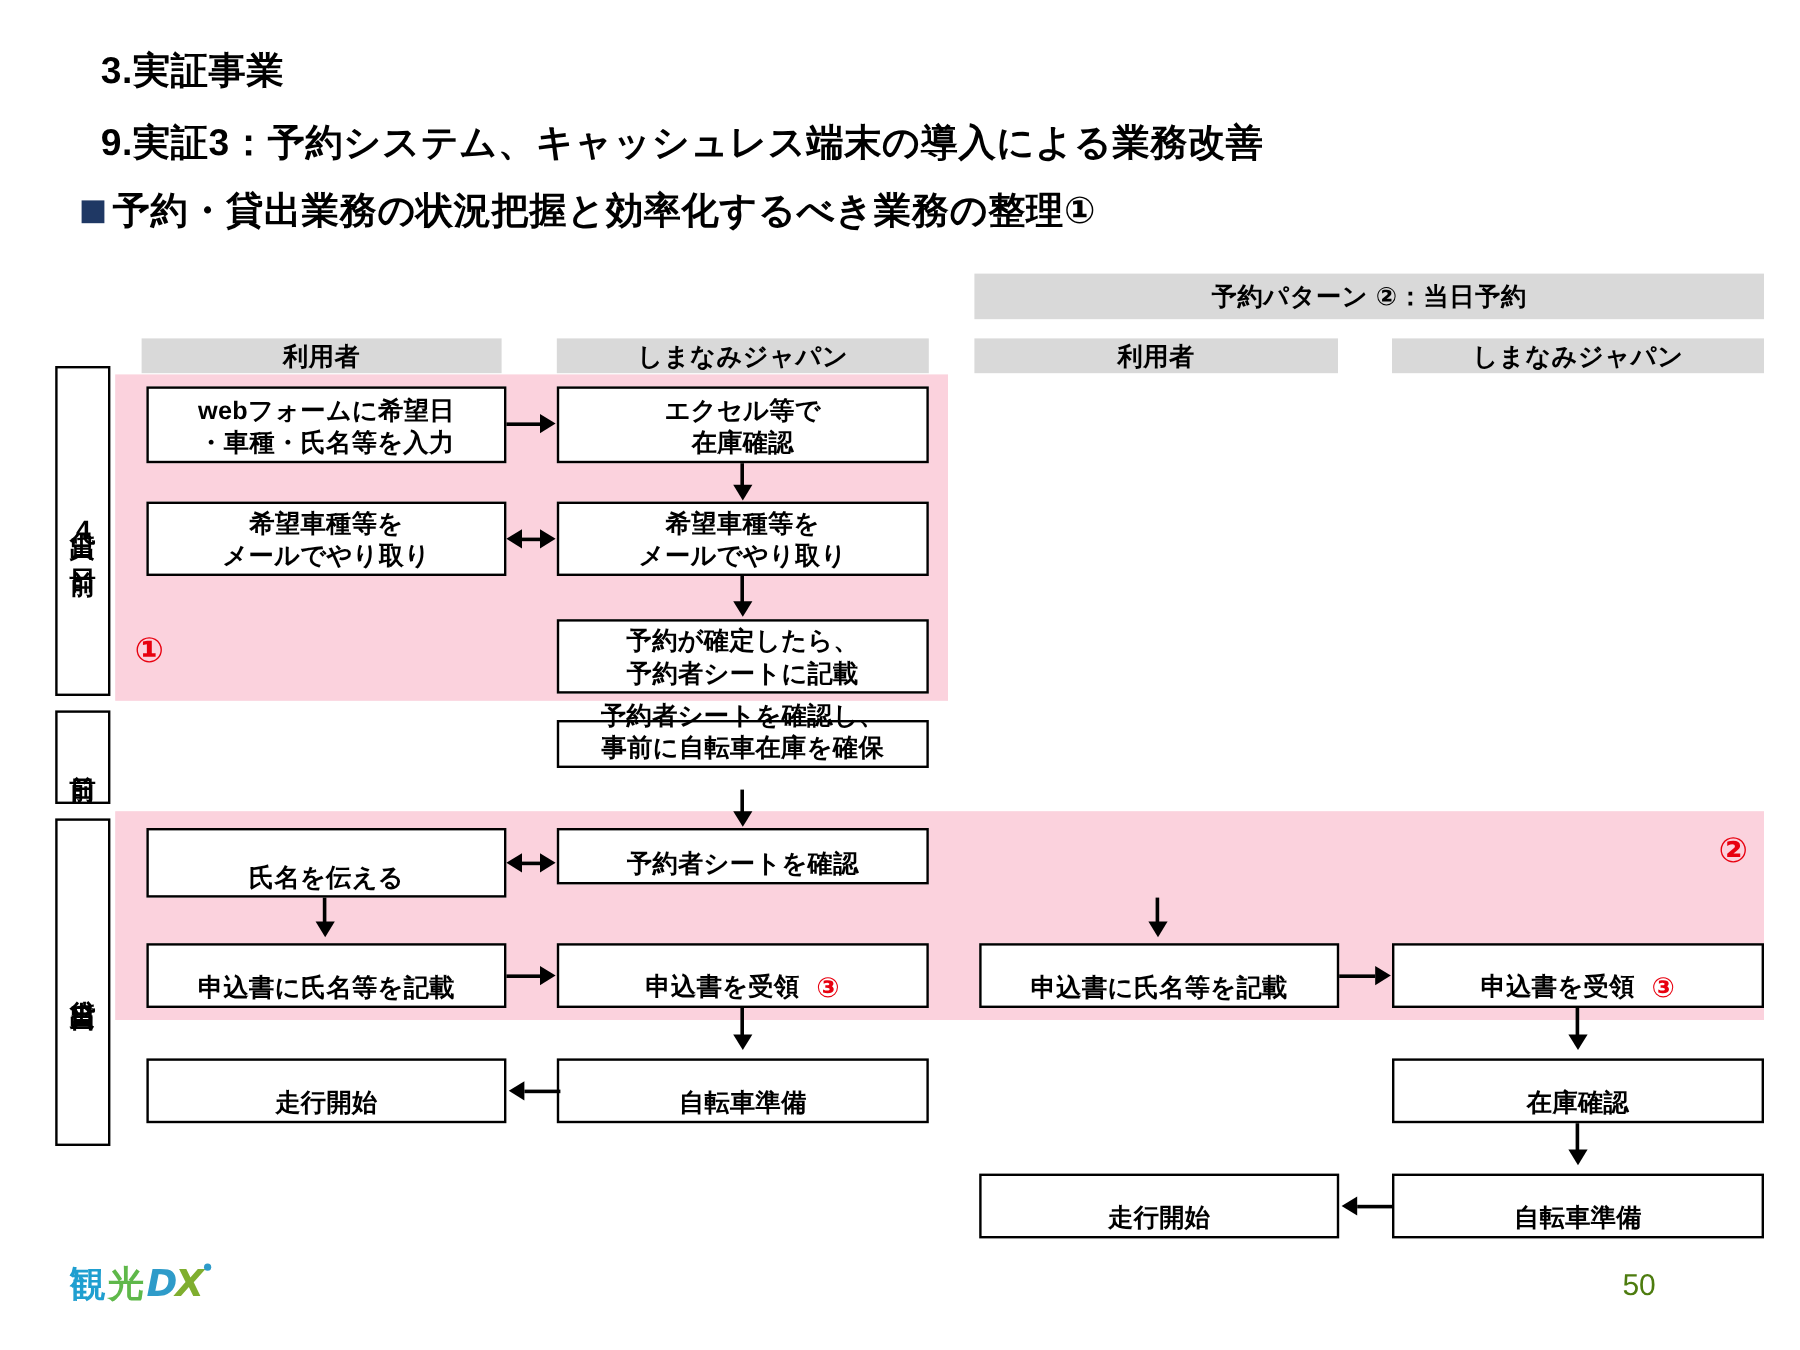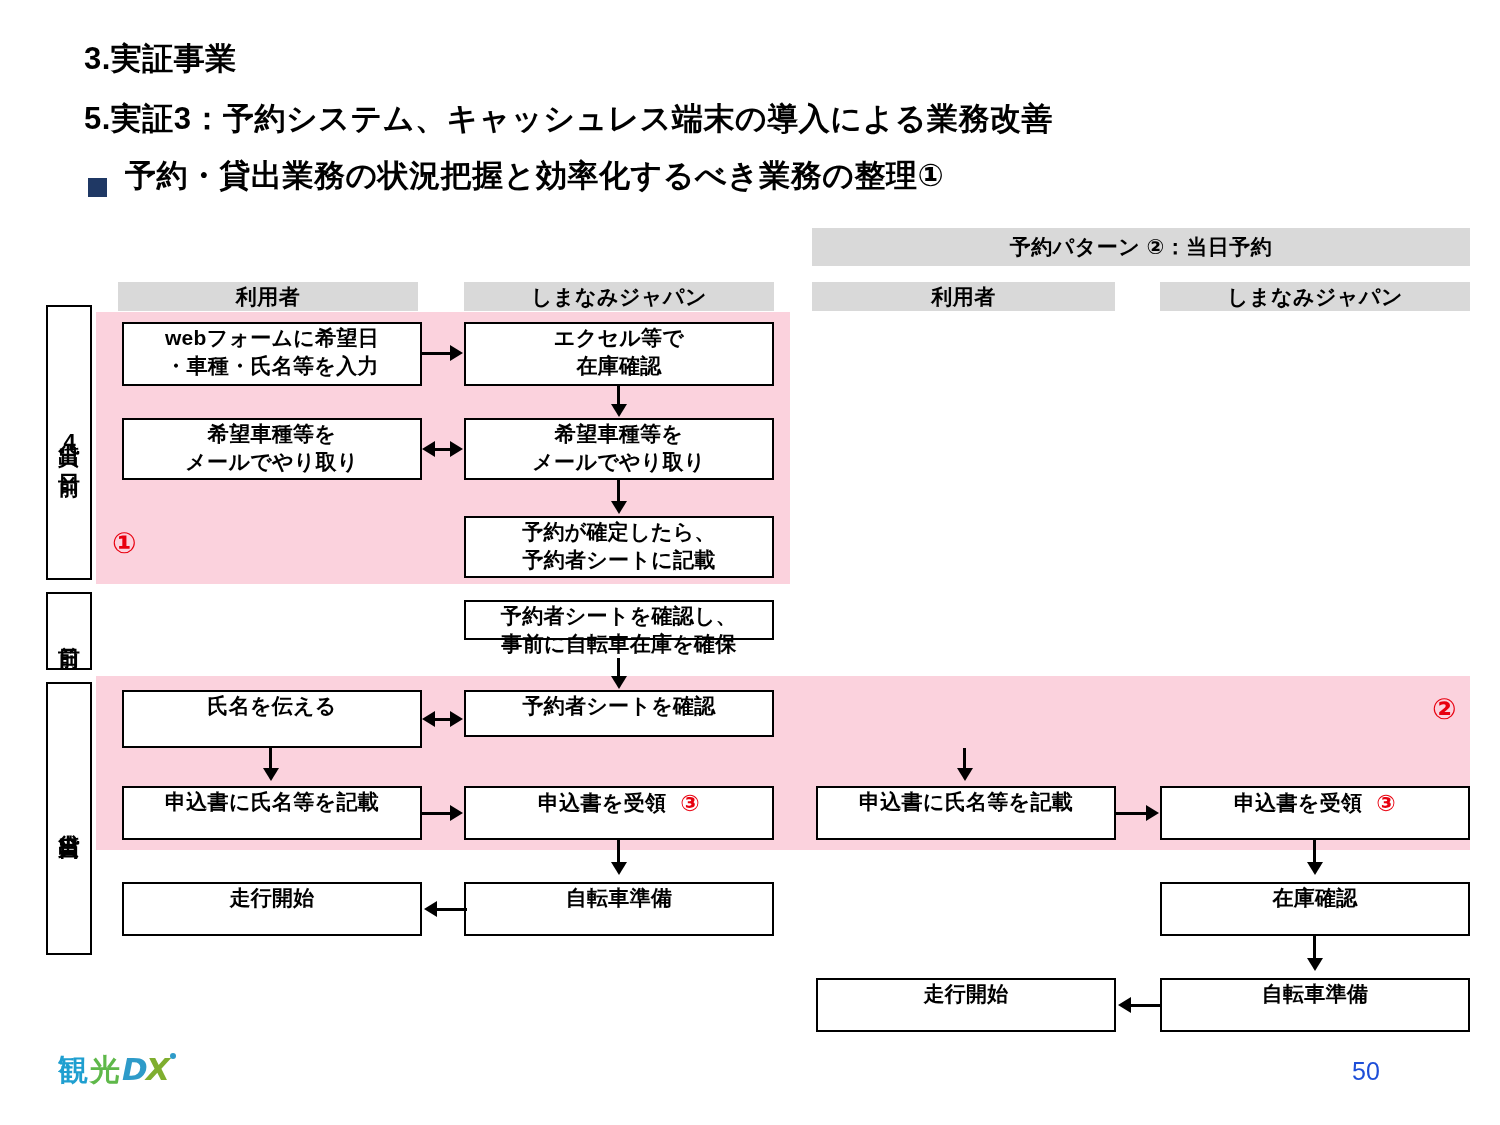--- a/index.html
+++ b/index.html
@@ -9,21 +9,21 @@
     font-family:"Liberation Sans","DejaVu Sans",sans-serif;
     position:relative;
     overflow:hidden;
     color:#000;
   }
   .slide{position:absolute;inset:0;}
 
   
   .t1{position:absolute;left:84px;top:38px;font-size:31px;font-weight:bold;letter-spacing:0.5px;}
   .t2{position:absolute;left:84px;top:98px;font-size:31px;font-weight:bold;letter-spacing:0.5px;}
-  .t3row{position:absolute;left:88px;top:155px;display:flex;align-items:flex-end;gap:18px;}
+  .t3row{position:absolute;left:68px;top:155px;display:flex;align-items:center;gap:7px;}
   .bullet{width:19px;height:19px;background:#1f3864;display:inline-block;}
   .t3{font-size:31px;font-weight:bold;letter-spacing:0.5px;}
 
   
   .pink{position:absolute;background:#fbd2dd;}
   #pink-a{left:96px;top:312px;width:694px;height:272px;}
   #pink-b{left:96px;top:676px;width:1374px;height:174px;}
 
   
   .gbar{position:absolute;background:#d9d9d9;display:flex;align-items:center;justify-content:center;
@@ -39,48 +39,48 @@
   .vlabel{position:absolute;border:2px solid #000;background:#fff;
           display:flex;align-items:center;justify-content:center;box-sizing:border-box;}
   .vlabel span{writing-mode:vertical-rl;text-orientation:upright;
                font-size:22px;font-weight:bold;letter-spacing:2px;line-height:1;}
   #v-1{left:46px;top:305px;width:46px;height:275px;}
   #v-2{left:46px;top:592px;width:46px;height:78px;}
   #v-3{left:46px;top:682px;width:46px;height:273px;}
 
   
   .fbox{position:absolute;border:2.5px solid #000;background:#fff;box-sizing:border-box;
-        display:flex;align-items:flex-start;justify-content:center;text-align:center;
+        display:flex;align-items:flex-end;justify-content:center;text-align:center;
         font-size:21px;font-weight:bold;line-height:1.32;letter-spacing:.3px;padding:0 6px;}
   .fbox .ln{display:block;}
   .fbox .mark{color:#e8000f;font-weight:bold;margin-left:14px;font-size:23px;}
 
   
   .arrow{position:absolute;background:#000;}
   .ah{height:2.5px;}
   .av{width:2.5px;}
   .head{position:absolute;width:0;height:0;}
   .head-r{border-top:8px solid transparent;border-bottom:8px solid transparent;border-left:13px solid #000;}
   .head-l{border-top:8px solid transparent;border-bottom:8px solid transparent;border-right:13px solid #000;}
   .head-d{border-left:8px solid transparent;border-right:8px solid transparent;border-top:13px solid #000;}
 
   
   .rmark{position:absolute;color:#e8000f;font-size:29px;font-weight:bold;line-height:1;}
 
   
   .logo{position:absolute;left:58px;top:1046px;width:170px;height:52px;}
-  .pagenum{position:absolute;left:1352px;top:1057px;font-size:25px;color:#1d4ed8;}
+  .pagenum{position:absolute;left:1352px;top:1057px;font-size:25px;color:#4d7c0f;}
 </style>
 </head>
 <body>
 
 <div class="slide">
 
   <div class="t1">3.実証事業</div>
-  <div class="t2">5.実証3：予約システム、キャッシュレス端末の導入による業務改善</div>
+  <div class="t2">9.実証3：予約システム、キャッシュレス端末の導入による業務改善</div>
   <div class="t3row">
     <span class="bullet"></span>
     <span class="t3">予約・貸出業務の状況把握と効率化するべき業務の整理①</span>
   </div>
 
   <div class="pink" id="pink-a"></div>
   <div class="pink" id="pink-b"></div>
 
   <div class="gbar" id="hdr-p2">予約パターン ②：当日予約</div>
   <div class="gbar" id="hdr-p1-user">利用者</div>

